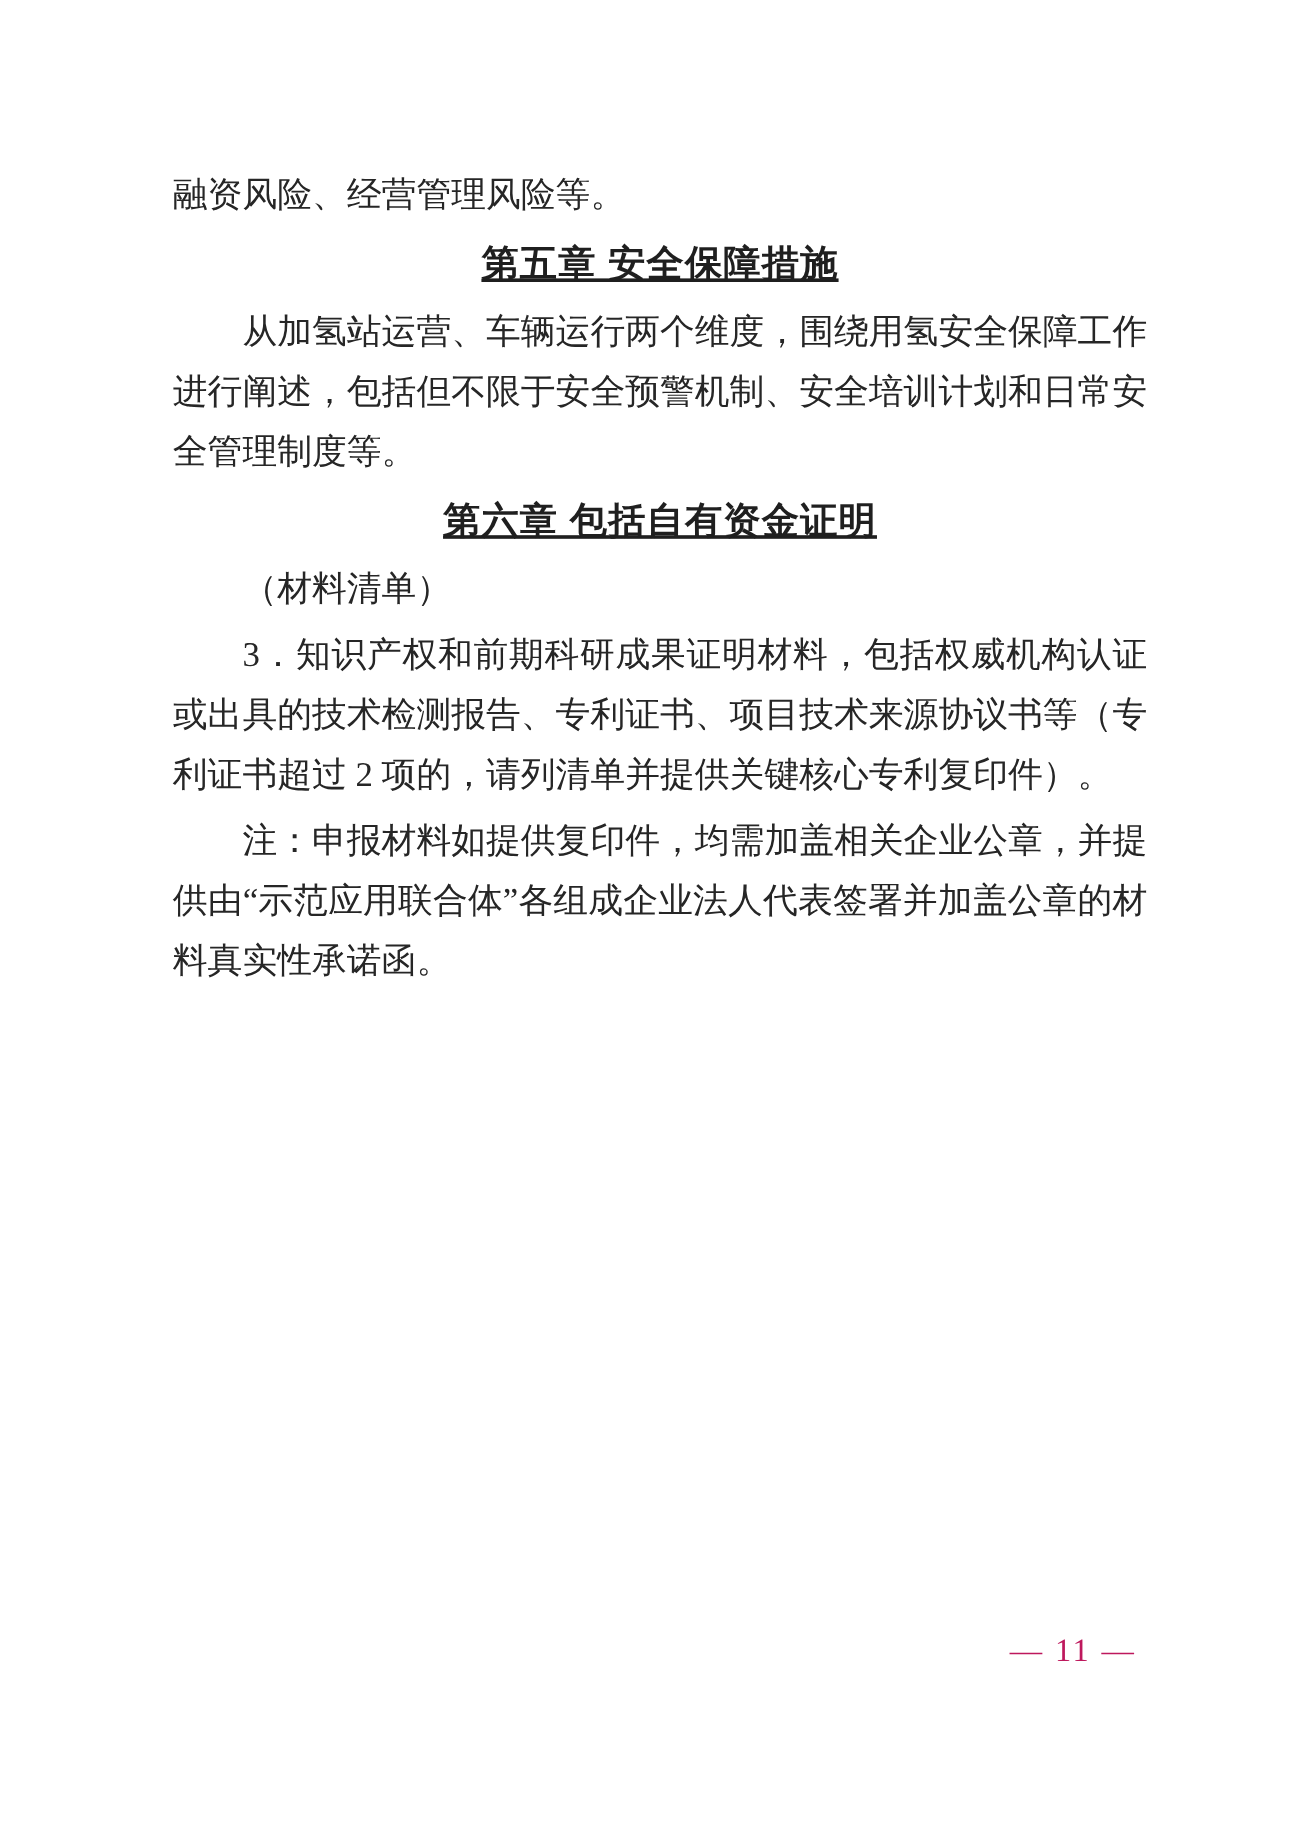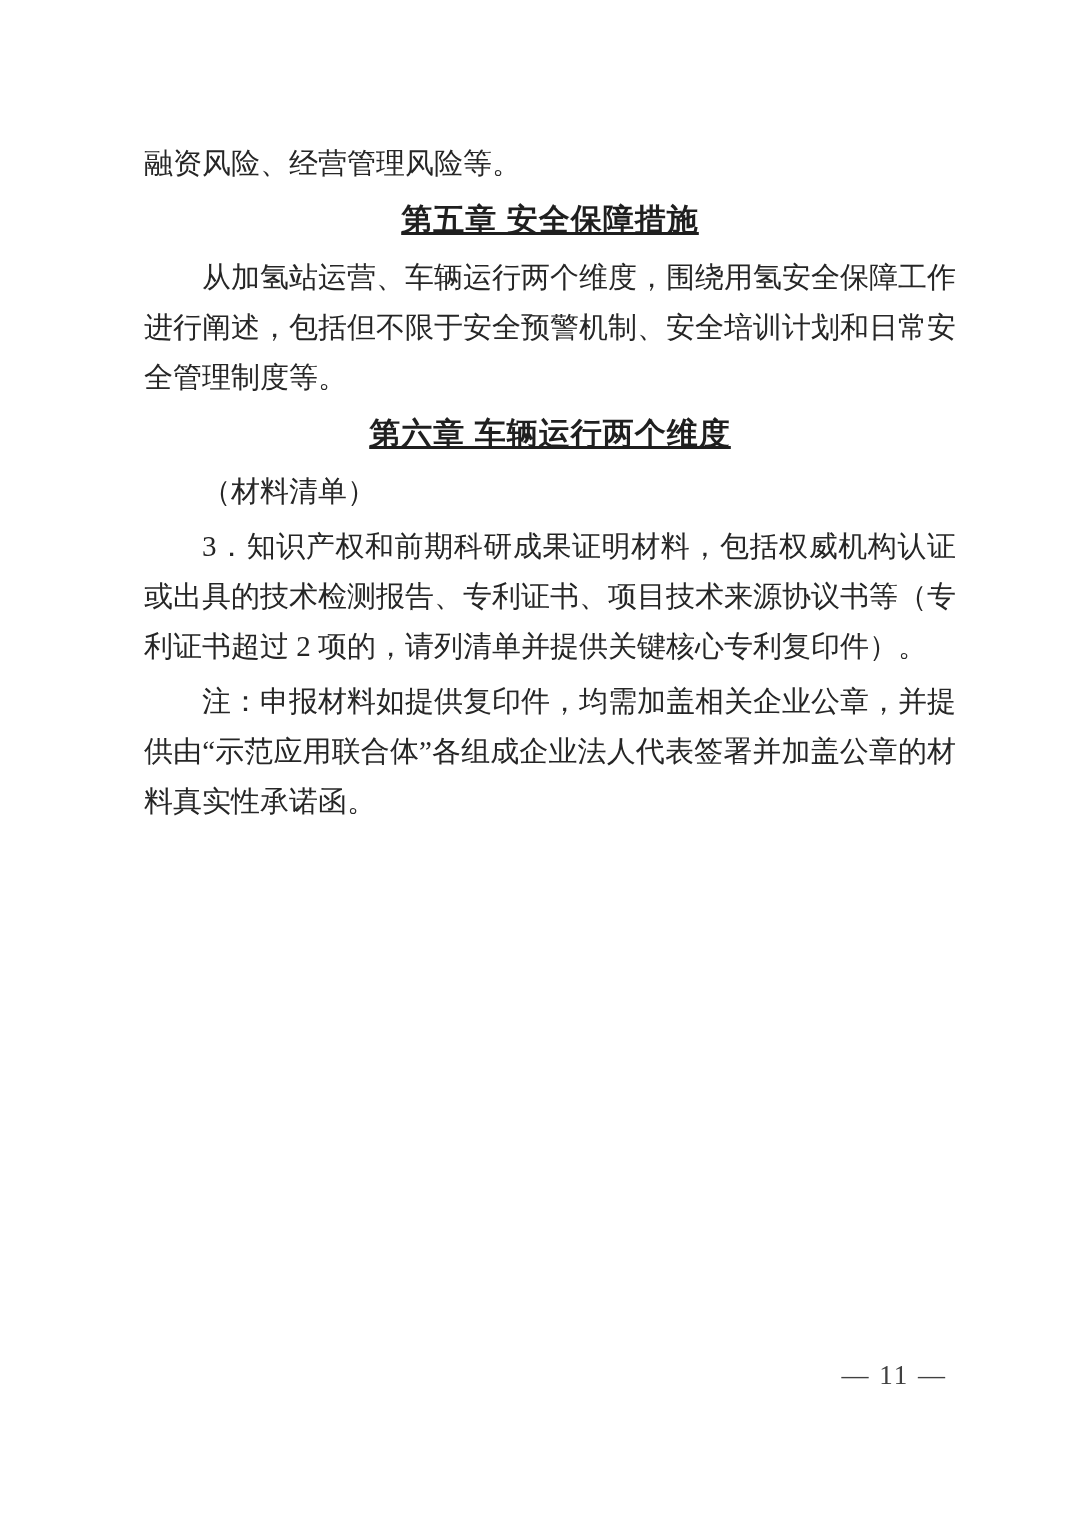--- a/index.html
+++ b/index.html
@@ -44,37 +44,37 @@
     letter-spacing: 1px;
     text-decoration: underline;
   }
   .page-number {
     position: absolute;
     top: 1358px;
     right: 133px;
     font-family: "Liberation Serif", "DejaVu Serif", serif;
     font-size: 27px;
     line-height: 34px;
-    color: #404040;
+    color: #be185d;
     letter-spacing: 2px;
   }
 </style>
 </head>
 <body>
 
 <div class="doc-page">
   <div class="doc-body">
 
     <p class="para flush">融资风险、经营管理风险等。</p>
 
     <h2 class="chapter-heading">第五章 安全保障措施</h2>
 
     <p class="para">从加氢站运营、车辆运行两个维度，围绕用氢安全保障工作进行阐述，包括但不限于安全预警机制、安全培训计划和日常安全管理制度等。</p>
 
-    <h2 class="chapter-heading">第六章 车辆运行两个维度</h2>
+    <h2 class="chapter-heading">第六章 包括自有资金证明</h2>
 
     <p class="para">（材料清单）</p>
 
 
 
     <p class="para">3．知识产权和前期科研成果证明材料，包括权威机构认证或出具的技术检测报告、专利证书、项目技术来源协议书等（专利证书超过 2 项的，请列清单并提供关键核心专利复印件）。</p>
 
 
     <p class="para">注：申报材料如提供复印件，均需加盖相关企业公章，并提供由“示范应用联合体”各组成企业法人代表签署并加盖公章的材料真实性承诺函。</p>
 

